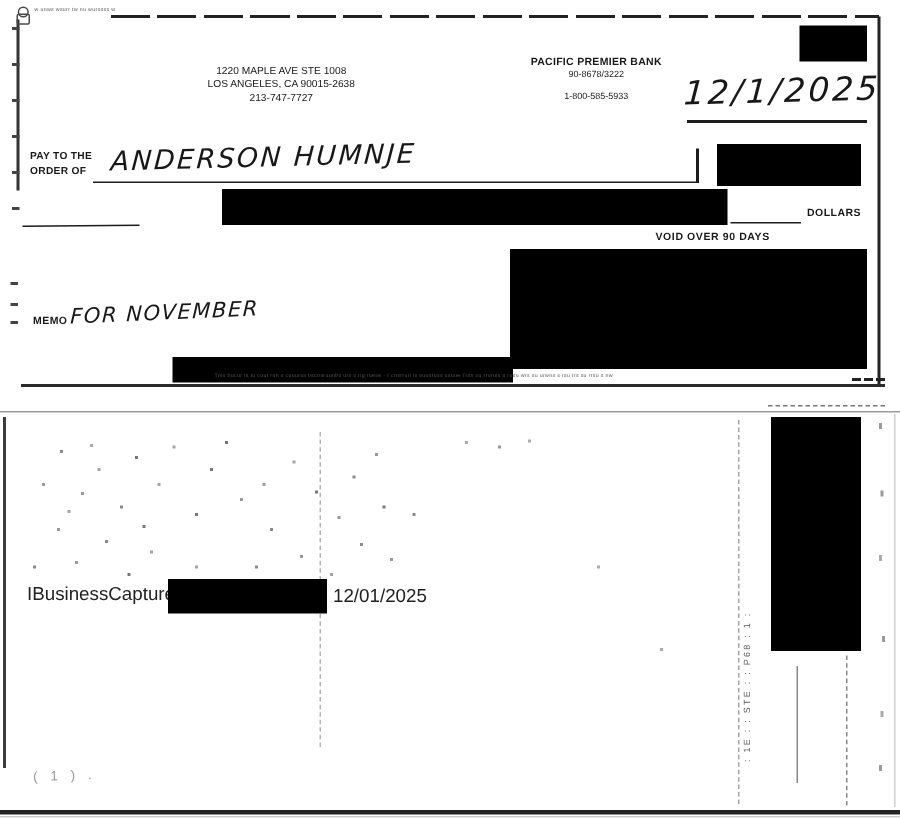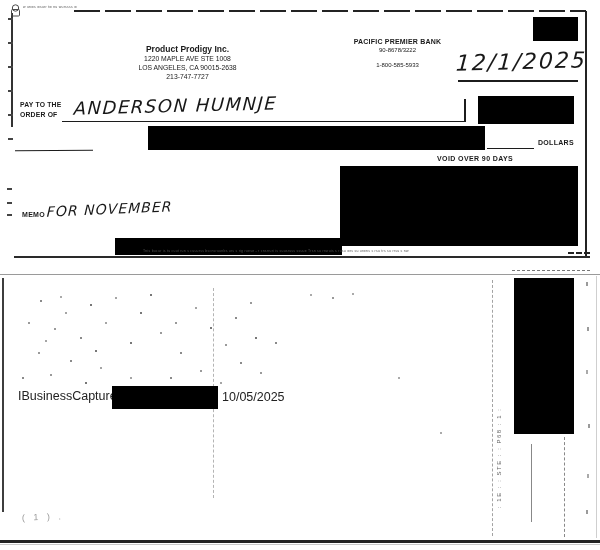--- a/index.html
+++ b/index.html
@@ -84,21 +84,20 @@
 
     <span class="abs" style="left:9px;top:3px;">
       <svg width="13" height="15" viewBox="0 0 13 15">
         <circle cx="6.5" cy="5" r="3.2" fill="none" stroke="#4a4a4a" stroke-width="1"></circle>
         <rect x="2.5" y="6.5" width="8" height="6.5" rx="1" fill="none" stroke="#4a4a4a" stroke-width="1"></rect>
       </svg>
     </span>
     <div class="abs micro" style="left:23px;top:5px;">w unws wsurr tw nu wurssss w</div>
 
     <div class="abs center company">
-      <div class="nm bold">Product Prodigy Inc.</div>
       <div class="ad">1220 MAPLE AVE STE 1008</div>
       <div class="ad">LOS ANGELES, CA 90015-2638</div>
       <div class="ad">213-747-7727</div>
     </div>
 
     <div class="abs center bank">
       <div class="bn bold">PACIFIC PREMIER BANK</div>
       <div class="bf">90-8678/3222</div>
       <div class="bp">1-800-585-5933</div>
     </div>
@@ -146,21 +145,21 @@
     <div class="abs b-redge"></div>
     <div class="dashseg" style="left:512px;top:-2px;width:78px;border-top:1px dashed #777;"></div>
 
     <div class="abs speck"></div>
 
     <div class="dashv" style="left:213px;top:16px;height:210px;opacity:.65;"></div>
     <div class="dashv" style="left:492px;top:8px;height:256px;opacity:.8;"></div>
 
     <div class="abs capture" style="left:18px;top:117px;">IBusinessCapture</div>
     <div class="redaction" style="left:112px;top:114px;width:106px;height:23px;"></div>
-    <div class="abs capture" style="left:222px;top:118px;">10/05/2025</div>
+    <div class="abs capture" style="left:222px;top:118px;">12/01/2025</div>
 
     <div class="redaction" style="left:514px;top:6px;width:60px;height:156px;"></div>
     <div class="abs stampv">: 1E :  : STE :  : P68 : 1 :</div>
     <div class="abs line" style="left:531px;top:172px;width:1px;height:78px;background:#888;"></div>
     <div class="dashv" style="left:564px;top:165px;height:100px;border-left:1px dashed #888;"></div>
     <div class="abs edgemarks"></div>
 
     <div class="abs scrib" style="left:22px;top:240px;">( 1 ) .</div>
   </div>
 

